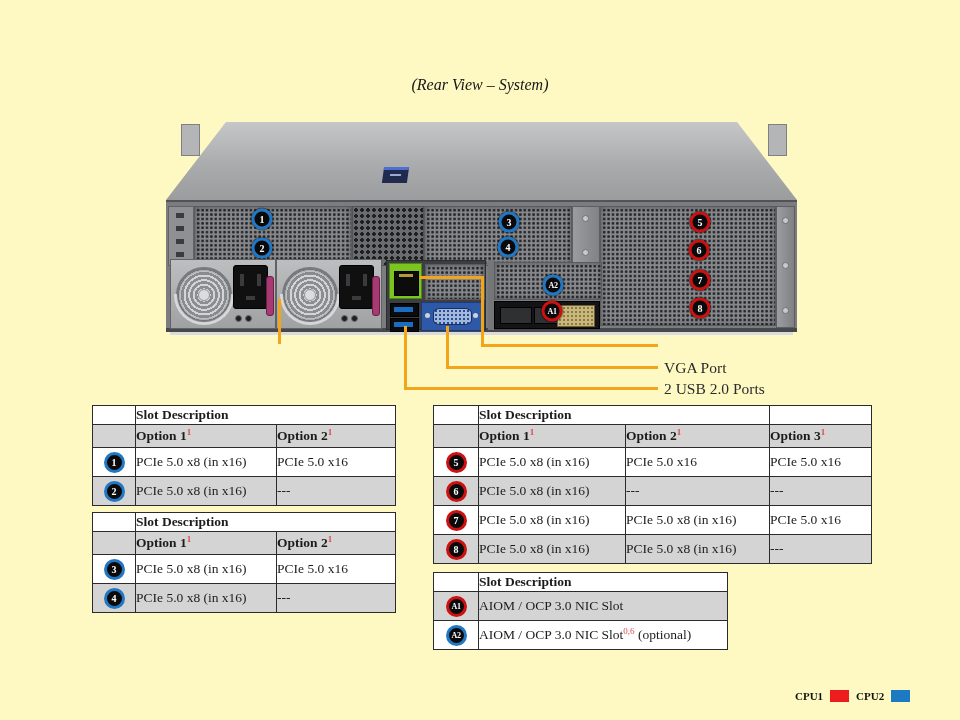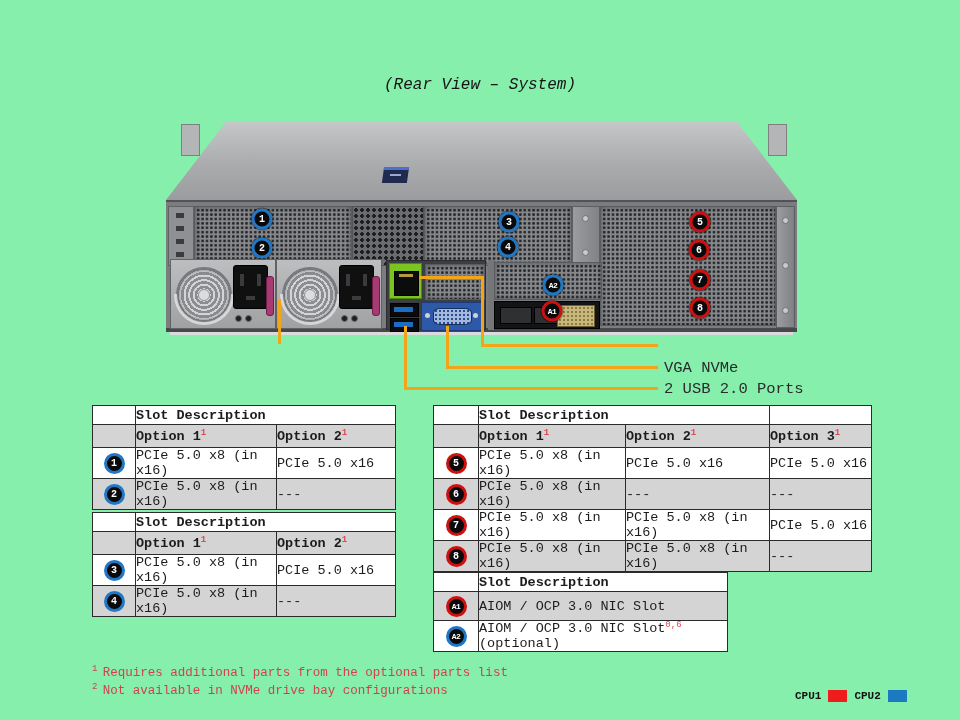--- a/index.html
+++ b/index.html
@@ -1,17 +1,17 @@
 <!DOCTYPE html>
 <html style="--callout: #F2A51B; --footnote-red: #D2404E; --sup-red: #E04A52; --bmc-green: #7CC41F; --vga-blue: #2E59A8; --usb-blue: #1A6DC0;"><head>
 <meta charset="utf-8">
 <style>
   html,body{margin:0;padding:0;background:#fff;}
-  #page{position:relative;width:960px;height:720px;background:#86efac;overflow:hidden;
-        font-family:Liberation Mono, monospace;}
+  #page{position:relative;width:960px;height:720px;background:#fef9c3;overflow:hidden;
+        font-family:Liberation Serif, serif;}
 
   
   #title{position:absolute;left:0;top:76px;width:960px;text-align:center;
          font-size:16px;font-style:italic;color:#161616;}
 
   
   #server{position:absolute;left:166px;top:118px;width:631px;height:218px;}
   .ear{position:absolute;top:6px;width:17px;height:30px;background:#b3b5b7;border:1px solid #7e8082;z-index:1;}
   #ear-l{left:15px;} #ear-r{right:10px;}
   #lid{position:absolute;left:0;top:0;width:631px;height:82px;z-index:2;
@@ -214,21 +214,21 @@
   <div class="cl" id="cl-usb-v"></div>
   <div class="cl" id="cl-usb-h"></div>
   <div class="cl" id="cl-vga-v"></div>
   <div class="cl" id="cl-vga-h"></div>
   <div class="cl" id="cl-bmc-h1"></div>
   <div class="cl" id="cl-bmc-v"></div>
   <div class="cl" id="cl-bmc-h2"></div>
 
   <div class="callout-label" id="lbl-psu">
   </div>
-  <div class="callout-label" id="lbl-vga">VGA NVMe</div>
+  <div class="callout-label" id="lbl-vga">VGA Port</div>
   <div class="callout-label" id="lbl-usb">2 USB 2.0 Ports</div>
 
   <div id="badge-layer">
       <span class="badge srv-badge" style="border-color: rgb(34, 119, 196); left: 262px; top: 219px;">1</span>
       <span class="badge srv-badge" style="border-color: rgb(34, 119, 196); left: 262px; top: 248px;">2</span>
       <span class="badge srv-badge" style="border-color: rgb(34, 119, 196); left: 509px; top: 222px;">3</span>
       <span class="badge srv-badge" style="border-color: rgb(34, 119, 196); left: 508px; top: 247px;">4</span>
       <span class="badge srv-badge" style="border-color: rgb(204, 17, 17); left: 700px; top: 222px;">5</span>
       <span class="badge srv-badge" style="border-color: rgb(204, 17, 17); left: 699px; top: 250px;">6</span>
       <span class="badge srv-badge" style="border-color: rgb(204, 17, 17); left: 700px; top: 280px;">7</span>
@@ -354,24 +354,20 @@
             <td class="data-cell shaded">AIOM / OCP 3.0 NIC Slot</td>
           </tr>
           <tr style="height: 29px;">
             <td class="badge-cell"><span class="badge badge-sm" style="border-color: rgb(34, 119, 196);">A2</span></td>
             <td class="data-cell">AIOM / OCP 3.0 NIC Slot<sup>0,6</sup> (optional)</td>
           </tr>
         </tbody>
       </table>
     </div>
 
-  <div id="footnotes">
-      <div class="footnote"><sup>1 </sup>Requires additional parts from the optional parts list</div>
-      <div class="footnote"><sup>2 </sup>Not available in NVMe drive bay configurations</div>
-    </div>
 
   <div id="legend">
       <span>CPU1</span>
       <span class="swatch" style="background: rgb(238, 28, 28);"></span>
       <span>CPU2</span>
       <span class="swatch" style="background: rgb(27, 122, 194);"></span>
     </div>
 
 </div>
 

